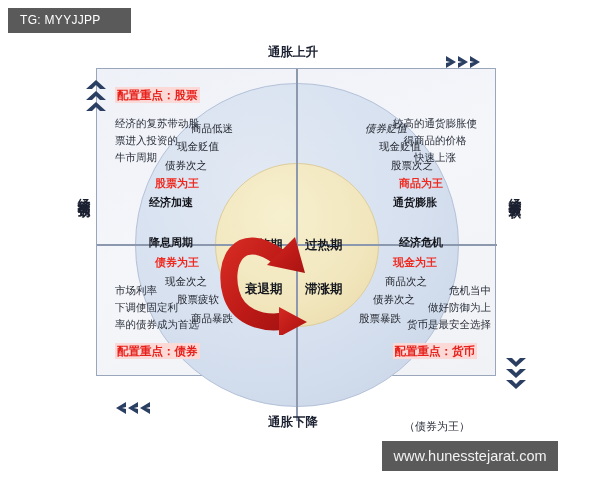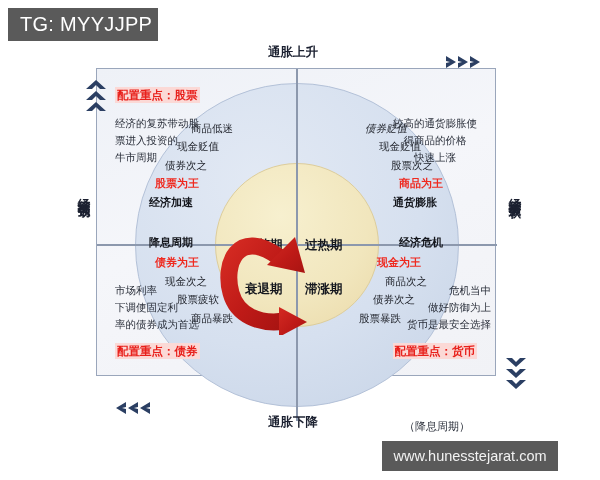--- a/index.html
+++ b/index.html
@@ -16,23 +16,23 @@
     height: 480px;
     background: #ffffff;
   }
 
   
   #tg-tag {
     position: absolute;
     left: 8px; top: 8px;
     background: #5a5a5a;
     color: #ffffff;
-    font-size: 20px;
+    font-size: 12px;
     letter-spacing: .3px;
-    padding: 6px 6px 7px 12px;
+    padding: 6px 30px 7px 12px;
     line-height: 1;
     z-index: 40;
     white-space: nowrap;
   }
 
   
   #watermark {
     position: absolute;
     left: 382px; top: 441px;
     width: 176px; height: 30px;
@@ -151,21 +151,21 @@
 
   #stack-bl { left: 52px;  bottom: 48px; text-align: right; }
   #stack-bl .ln:nth-child(1){ margin-right: 22px; }
   #stack-bl .ln:nth-child(2){ margin-right: 16px; }
   #stack-bl .ln:nth-child(3){ margin-right: 8px; }
   #stack-bl .ln:nth-child(4){ margin-right: -4px; }
   #stack-bl .ln:nth-child(5){ margin-right: -18px; }
 
   #stack-br { right: 52px; bottom: 48px; text-align: left; }
   #stack-br .ln:nth-child(1){ margin-left: 22px; }
-  #stack-br .ln:nth-child(2){ }
+  #stack-br .ln:nth-child(2){ margin-left: 16px; }
   #stack-br .ln:nth-child(3){ margin-left: 8px; }
   #stack-br .ln:nth-child(4){ margin-left: -4px; }
   #stack-br .ln:nth-child(5){ margin-left: -18px; }
 
   
   .phase {
     position: absolute;
     z-index: 20;
     font-size: 12.5px;
     font-weight: bold;
@@ -298,21 +298,21 @@
     <div class="phase" id="phase-recovery">复苏期</div>
     <div class="phase" id="phase-overheat">过热期</div>
     <div class="phase" id="phase-recession">衰退期</div>
     <div class="phase" id="phase-stagflation">滞涨期</div>
   </div>
 
   <div class="axis-cap" id="cap-top">通胀上升</div>
   <div class="axis-cap" id="cap-bottom">通胀下降</div>
   <div class="axis-cap" id="cap-left">经济增长强劲</div>
   <div class="axis-cap" id="cap-right">经济增长疲软</div>
-  <div id="source-note">（降息周期）</div>
+  <div id="source-note">（债券为王）</div>
 
   <svg class="chev-group" id="chev-left" width="20" height="34" viewBox="0 0 20 34">
     <g fill="#2b3f63">
       <polygon points="10,0 20,9 14,9 10,5 6,9 0,9"></polygon>
       <polygon points="10,11 20,20 14,20 10,16 6,20 0,20"></polygon>
       <polygon points="10,22 20,31 14,31 10,27 6,31 0,31"></polygon>
     </g>
   </svg>
 
   <svg class="chev-group" id="chev-top" width="36" height="16" viewBox="0 0 36 16">

